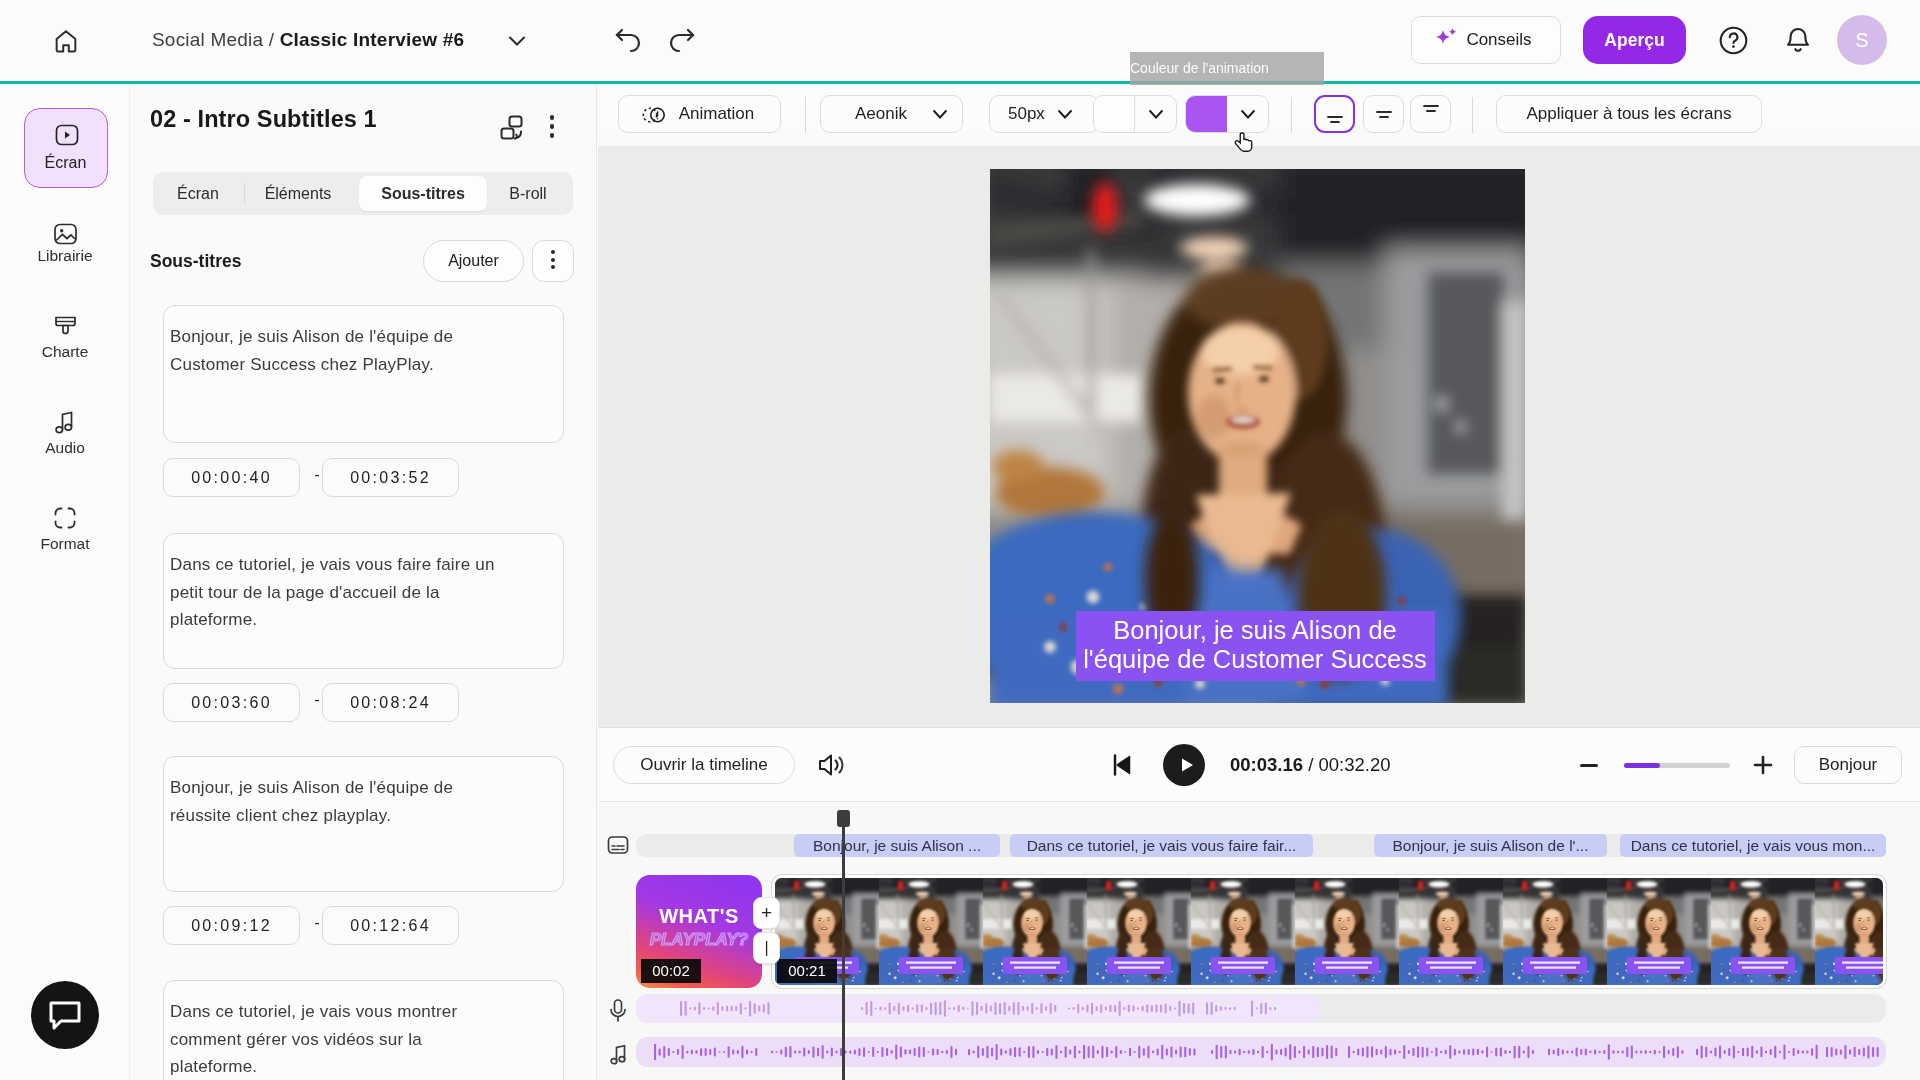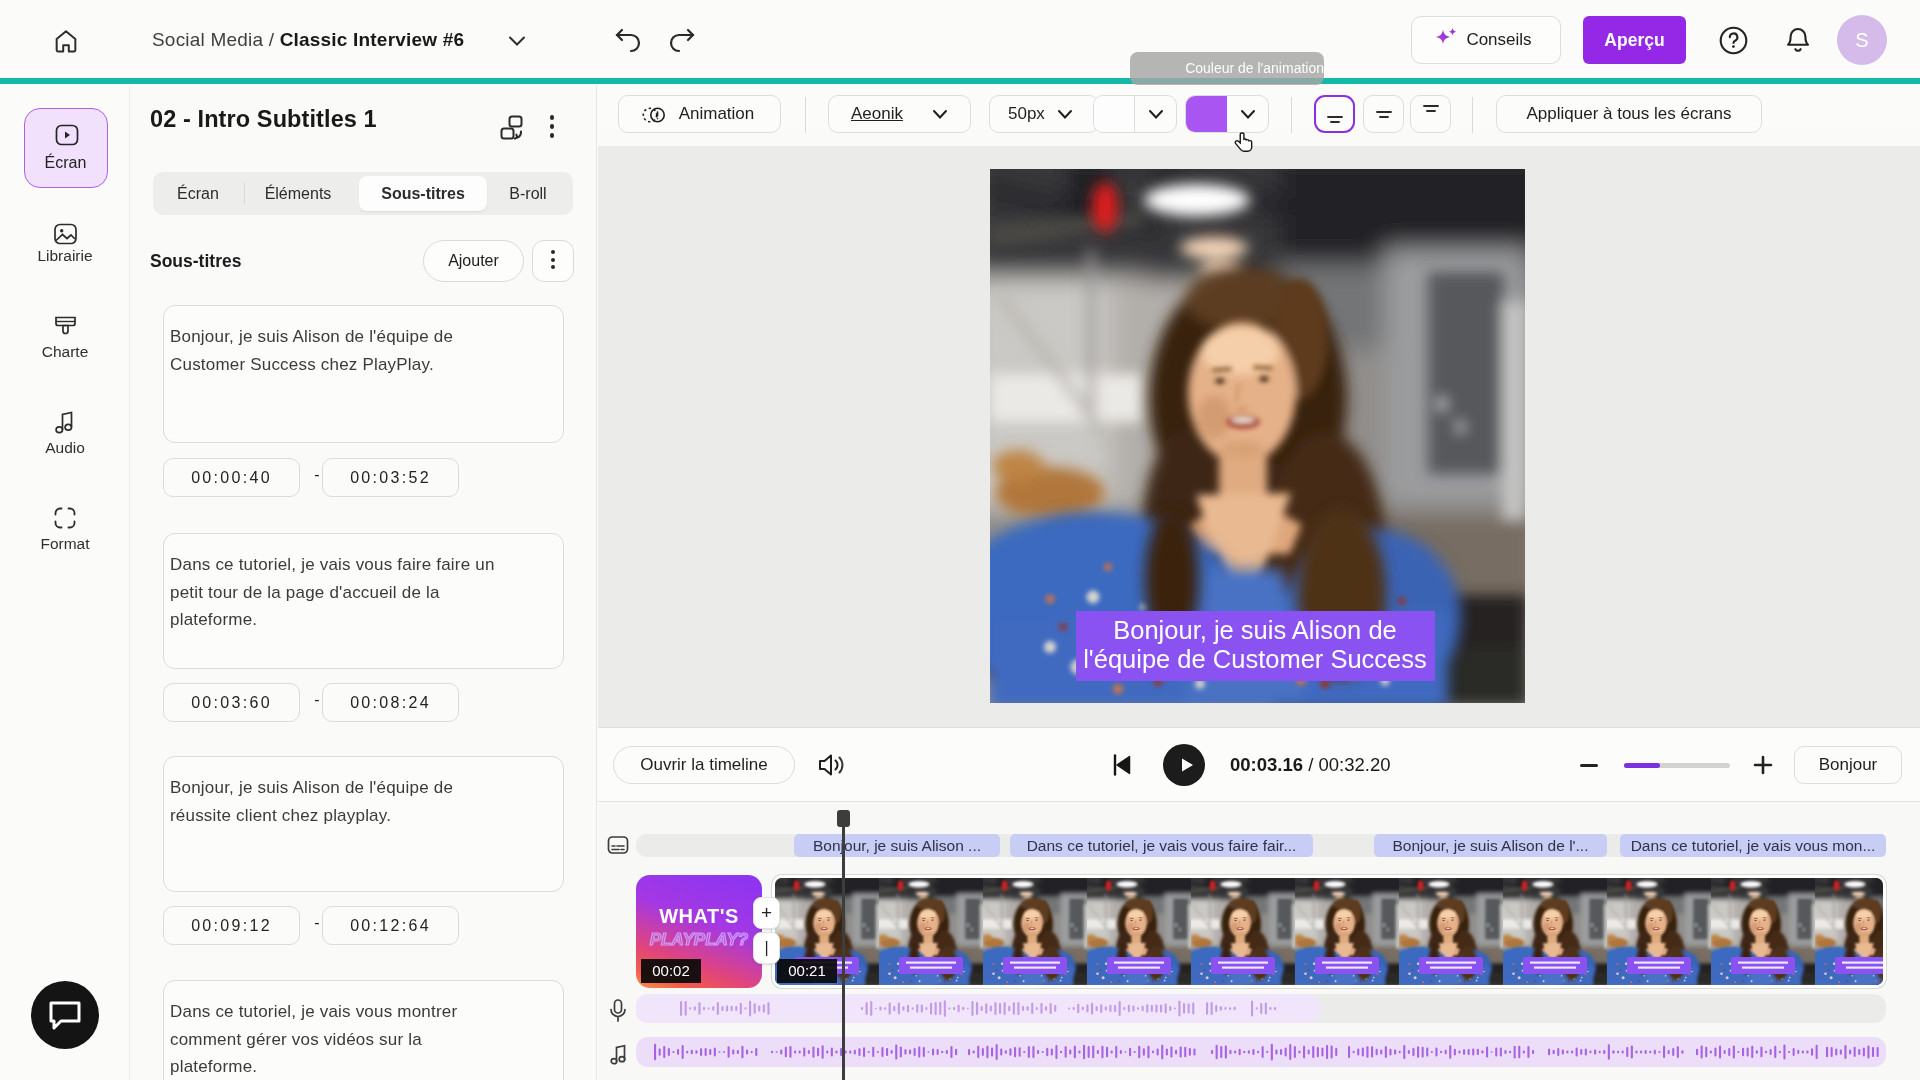--- a/index.html
+++ b/index.html
@@ -1,24 +1,24 @@
 <!DOCTYPE html>
 <html><head>
 <meta charset="utf-8">
 <style>
   * { margin:0; padding:0; box-sizing:border-box; }
   html,body { width:1920px; height:1080px; overflow:hidden; font-family:"Liberation Sans", sans-serif; background:#fafaf9; }
   .abs { position:absolute; }
   
-  #topbar { position:absolute; left:0; top:0; width:1920px; height:84px; background:#fbfbfa; border-bottom:6px solid #14b8a6; z-index:30; }
+  #topbar { position:absolute; left:0; top:0; width:1920px; height:84px; background:#fbfbfa; border-bottom:3px solid #14b8a6; z-index:30; }
   .crumb { position:absolute; left:152px; top:29px; font-size:19px; color:#3f3f3f; letter-spacing:.2px; }
   .crumb b { color:#191919; font-weight:700; }
   
   .btn-conseils { position:absolute; left:1411px; top:16px; width:150px; height:48px; border:1px solid #dddddc; border-radius:10px; background:#fdfdfc; font-size:17px; color:#202020; }
-  .btn-apercu { position:absolute; left:1583px; top:16px; width:103px; height:48px; border-radius:6px; background:#9428e6; color:#fff; font-size:17.5px; font-weight:700; text-align:center; line-height:48px; }
+  .btn-apercu { position:absolute; left:1583px; top:16px; width:103px; height:48px; border-radius:15px; background:#9428e6; color:#fff; font-size:17.5px; font-weight:700; text-align:center; line-height:48px; }
   .avatar { position:absolute; left:1837px; top:15px; width:50px; height:50px; border-radius:50%; background:#d4bbe9; color:#fff; font-size:20px; text-align:center; line-height:50px; }
   
   #rail { position:absolute; left:0; top:85px; width:130px; height:995px; background:#fbfbfa; border-right:1px solid #ededec; z-index:20; }
   .railitem { position:absolute; width:130px; text-align:center; color:#2f2f2f; font-size:15.5px; }
   #tile-ecran { position:absolute; left:24px; top:23px; width:84px; height:80px; background:#f1e1fc; border:1.5px solid #ad5fe6; border-radius:16px; }
   
   #panel { position:absolute; left:131px; top:85px; width:466px; height:995px; background:#fafaf9; border-right:1px solid #e7e7e6; z-index:10; }
   #panel h1 { position:absolute; left:19px; top:21px; font-size:23.5px; color:#191919; font-weight:700; letter-spacing:.1px;}
   .tabs { position:absolute; left:22px; top:87px; width:420px; height:43px; background:#ededec; border-radius:10px; }
   .tab { position:absolute; top:0; height:43px; line-height:43px; font-size:16px; color:#2c2c2c; font-weight:700; text-align:center; }
@@ -32,21 +32,21 @@
   .tdash { position:absolute; left:143px; top:8px; width:22px; text-align:center; font-size:16px; color:#232323; }
   
   #toolbar { position:absolute; left:598px; top:85px; width:1322px; height:45px; background:#fbfbfa; z-index:5; }
   .tbtn { position:absolute; top:10px; height:38px; background:#fcfcfb; border:1px solid #dddddc; border-radius:10px; color:#1f1f1f; font-size:17px; }
   #canvas { position:absolute; left:598px; top:146px; width:1322px; height:581px; background:#ebebea; }
   #playerbar { position:absolute; left:598px; top:727px; width:1322px; height:75px; background:#fcfcfb; border-top:1px solid #dfdfde; border-bottom:1px solid #e3e3e2; }
   #timeline { position:absolute; left:598px; top:803px; width:1322px; height:277px; background:#f8f8f7; }
   .chip { position:absolute; top:31px; height:23px; background:#c7cdf4; border-radius:5px; font-size:15.5px; color:#31314b; text-align:center; line-height:23px; overflow:hidden; white-space:nowrap; }
   .badge { position:absolute; background:rgba(10,10,10,.93); color:#fff; border-radius:0; font-size:15px; line-height:24px; height:24px; text-align:center; }
   
-  #tooltip { position:absolute; left:1130px; top:52px; width:194px; height:33px; background:rgba(165,165,164,.82); border-radius:8px; color:#fcfcfc; font-size:14px; text-align:right; line-height:33px; z-index:40; }
+  #tooltip { position:absolute; left:1130px; top:52px; width:194px; height:33px; background:rgba(165,165,164,.82); border-radius:0; color:#fcfcfc; font-size:14px; text-align:left; line-height:33px; z-index:40; }
   #chat { position:absolute; left:31px; top:981px; width:68px; height:68px; border-radius:50%; background:#141414; z-index:50; }
 </style>
 </head>
 <body>
 
 <div id="topbar">
   <svg class="abs" style="left:52px;top:27px" width="28" height="28" viewBox="0 0 24 24" fill="none" stroke="#2d2d2d" stroke-width="1.7" stroke-linecap="round" stroke-linejoin="round">
       <path d="M4 10.2 12 3.6l8 6.6V20a1 1 0 0 1-1 1h-4.6v-5.4h-4.8V21H5a1 1 0 0 1-1-1z"></path>
     </svg>
   <div class="crumb">Social Media / <b>Classic Interview #6</b></div>
@@ -169,21 +169,21 @@
 
 <div id="toolbar">
   <button class="tbtn" style="left:20px;width:163px;"><span style="margin-left:34px">Animation</span></button>
   <svg class="abs" style="left:44px;top:20px" width="26" height="20" viewBox="0 0 26 20" fill="none" stroke="#1f1f1f">
       <circle cx="8" cy="10" r="6.7" stroke-width="1.6" stroke-dasharray="2.4 2.6"></circle>
       <circle cx="15.5" cy="10" r="6.7" stroke-width="1.6"></circle>
       <path d="M15.5 7v4" stroke-width="1.6" stroke-linecap="round"></path>
       <circle cx="15.5" cy="13.6" r=".4" fill="#1f1f1f"></circle>
     </svg>
   <div style="position:absolute;left:207px;top:12px;width:1px;height:36px;background:#d9d9d8;"></div>
-  <button class="tbtn" style="left:230px;width:143px;text-align:left;padding-left:22px;text-decoration:underline;">Aeonik</button>
+  <button class="tbtn" style="left:222px;width:143px;text-align:left;padding-left:34px;">Aeonik</button>
   <svg class="abs" style="left:332px;top:23px" width="20" height="13" viewBox="0 0 20 13" fill="none" stroke="#1f1f1f" stroke-width="2" stroke-linecap="round">
       <path d="M4 3 10 9.5 16 3"></path>
     </svg>
   <button class="tbtn" style="left:391px;width:110px;text-align:left;padding-left:18px;">50px</button>
   <svg class="abs" style="left:457px;top:23px" width="20" height="13" viewBox="0 0 20 13" fill="none" stroke="#1f1f1f" stroke-width="2" stroke-linecap="round">
       <path d="M4 3 10 9.5 16 3"></path>
     </svg>
   <div class="tbtn" style="left:495px;width:84px;overflow:hidden;">
     <div style="position:absolute;left:0;top:0;width:41px;height:36px;background:#fdfdfd;border-right:1px solid #dddddc;"></div>
   </div>

